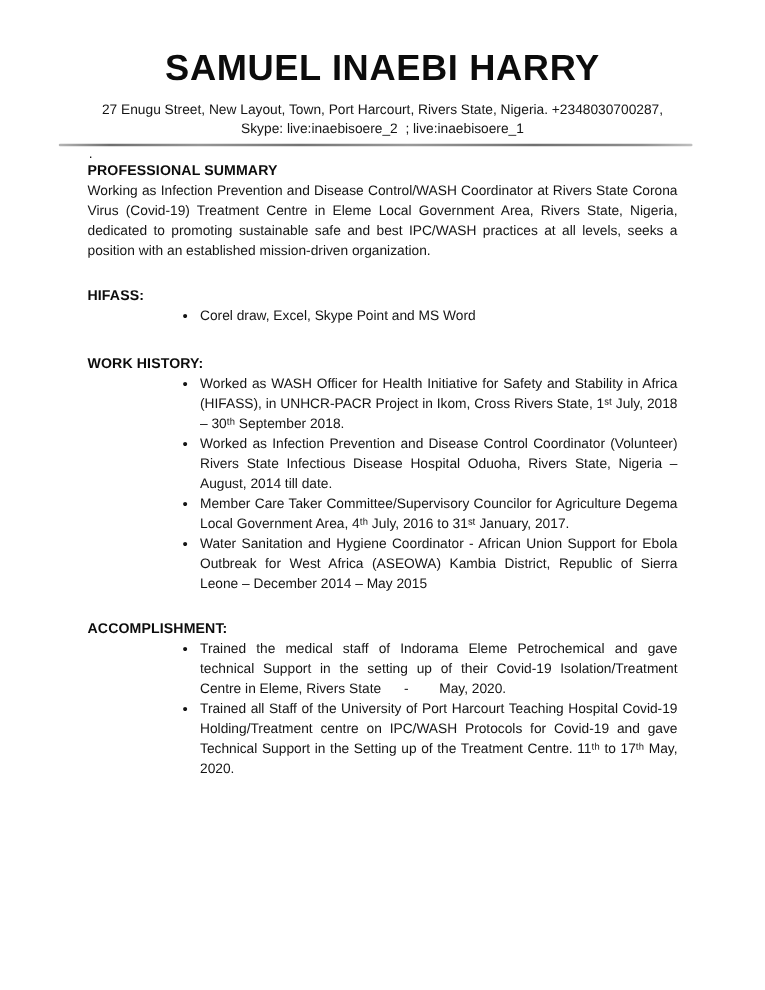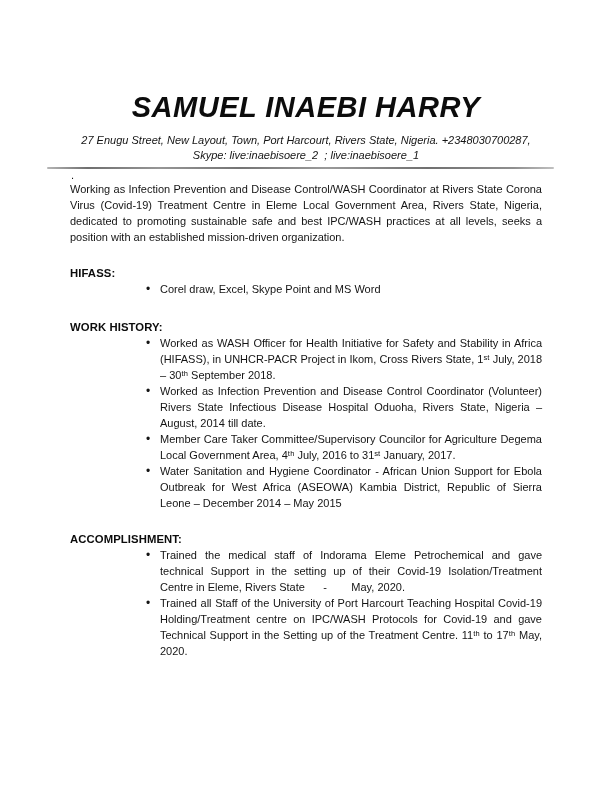--- a/index.html
+++ b/index.html
@@ -7,21 +7,21 @@
     width: 612px;
     height: 792px;
     margin: 0 auto;
     background: #ffffff;
     font-family: "Liberation Sans", "DejaVu Sans", sans-serif;
     color: #141414;
     box-sizing: border-box;
     overflow: hidden;
     position: relative;
   }
-  .header { text-align: center; padding-top: 92px; font-style: italic; }
+  .header { text-align: center; padding-top: 40px; }
   .name {
     margin: 0 0 11px 0;
     font-size: 29px;
     font-weight: bold;
     letter-spacing: 0.5px;
     line-height: 30px;
     color: #0c0c0c;
   }
   .contact { font-size: 11px; line-height: 14.5px; color: #141414; }
   .rule {
@@ -79,20 +79,21 @@
     <div class="contact">27 Enugu Street, New Layout, Town, Port Harcourt, Rivers State, Nigeria. +2348030700287,</div>
     <div class="contact">Skype: live:inaebisoere_2&nbsp;&nbsp;;&nbsp;live:inaebisoere_1</div>
   </div>
 
   <div class="rule"></div>
   <div class="stray">.</div>
 
   <div class="content">
 
     <div class="sec first">
+      <h2 class="sec-heading">PROFESSIONAL SUMMARY</h2>
       <p class="para">Working as Infection Prevention and Disease Control/WASH Coordinator at Rivers State Corona Virus (Covid-19) Treatment Centre in Eleme Local Government Area, Rivers State, Nigeria, dedicated to promoting sustainable safe and best IPC/WASH practices at all levels, seeks a position with an established mission-driven organization.</p>
     </div>
 
     <div class="sec">
       <h2 class="sec-heading">HIFASS:</h2>
       <ul class="bullets">
         <li><span>Corel draw, Excel, Skype Point and MS Word</span></li>
       </ul>
     </div>
 

